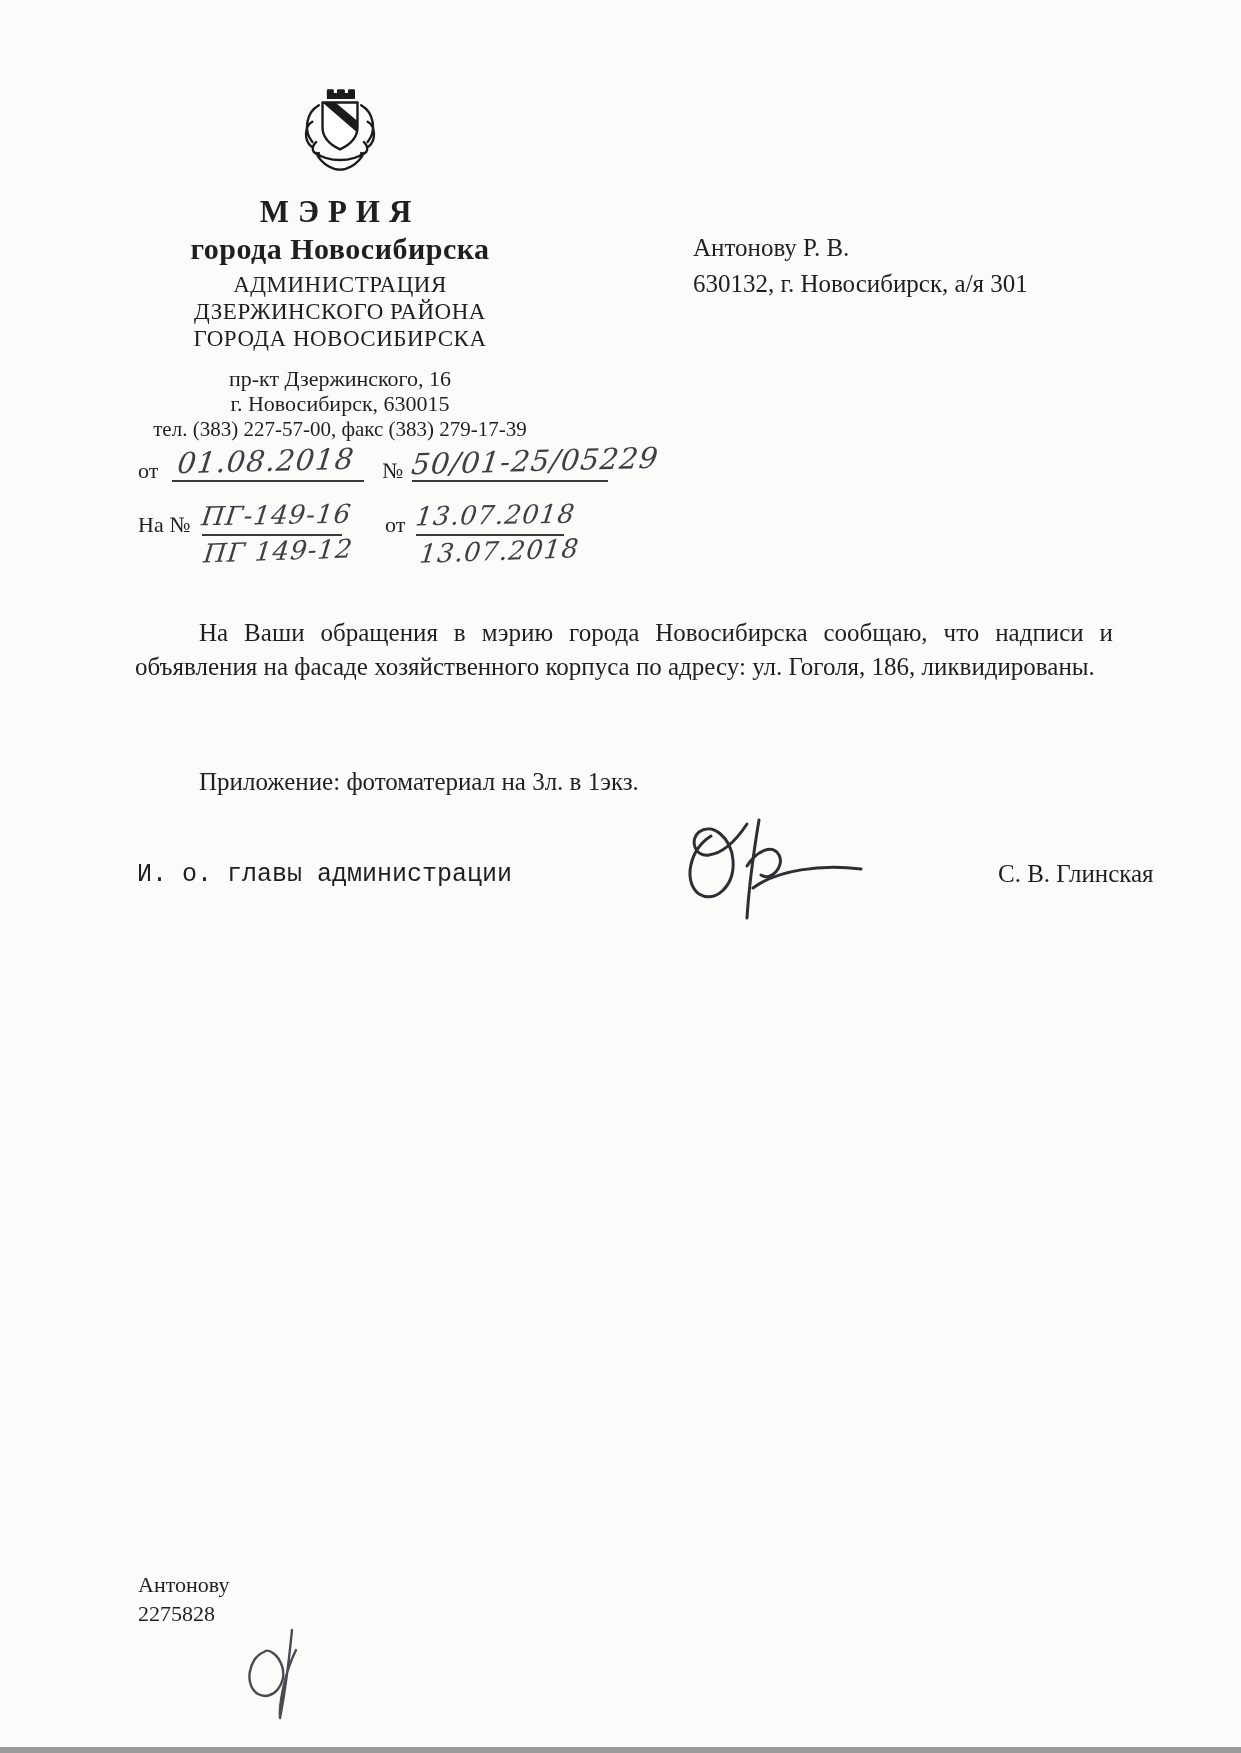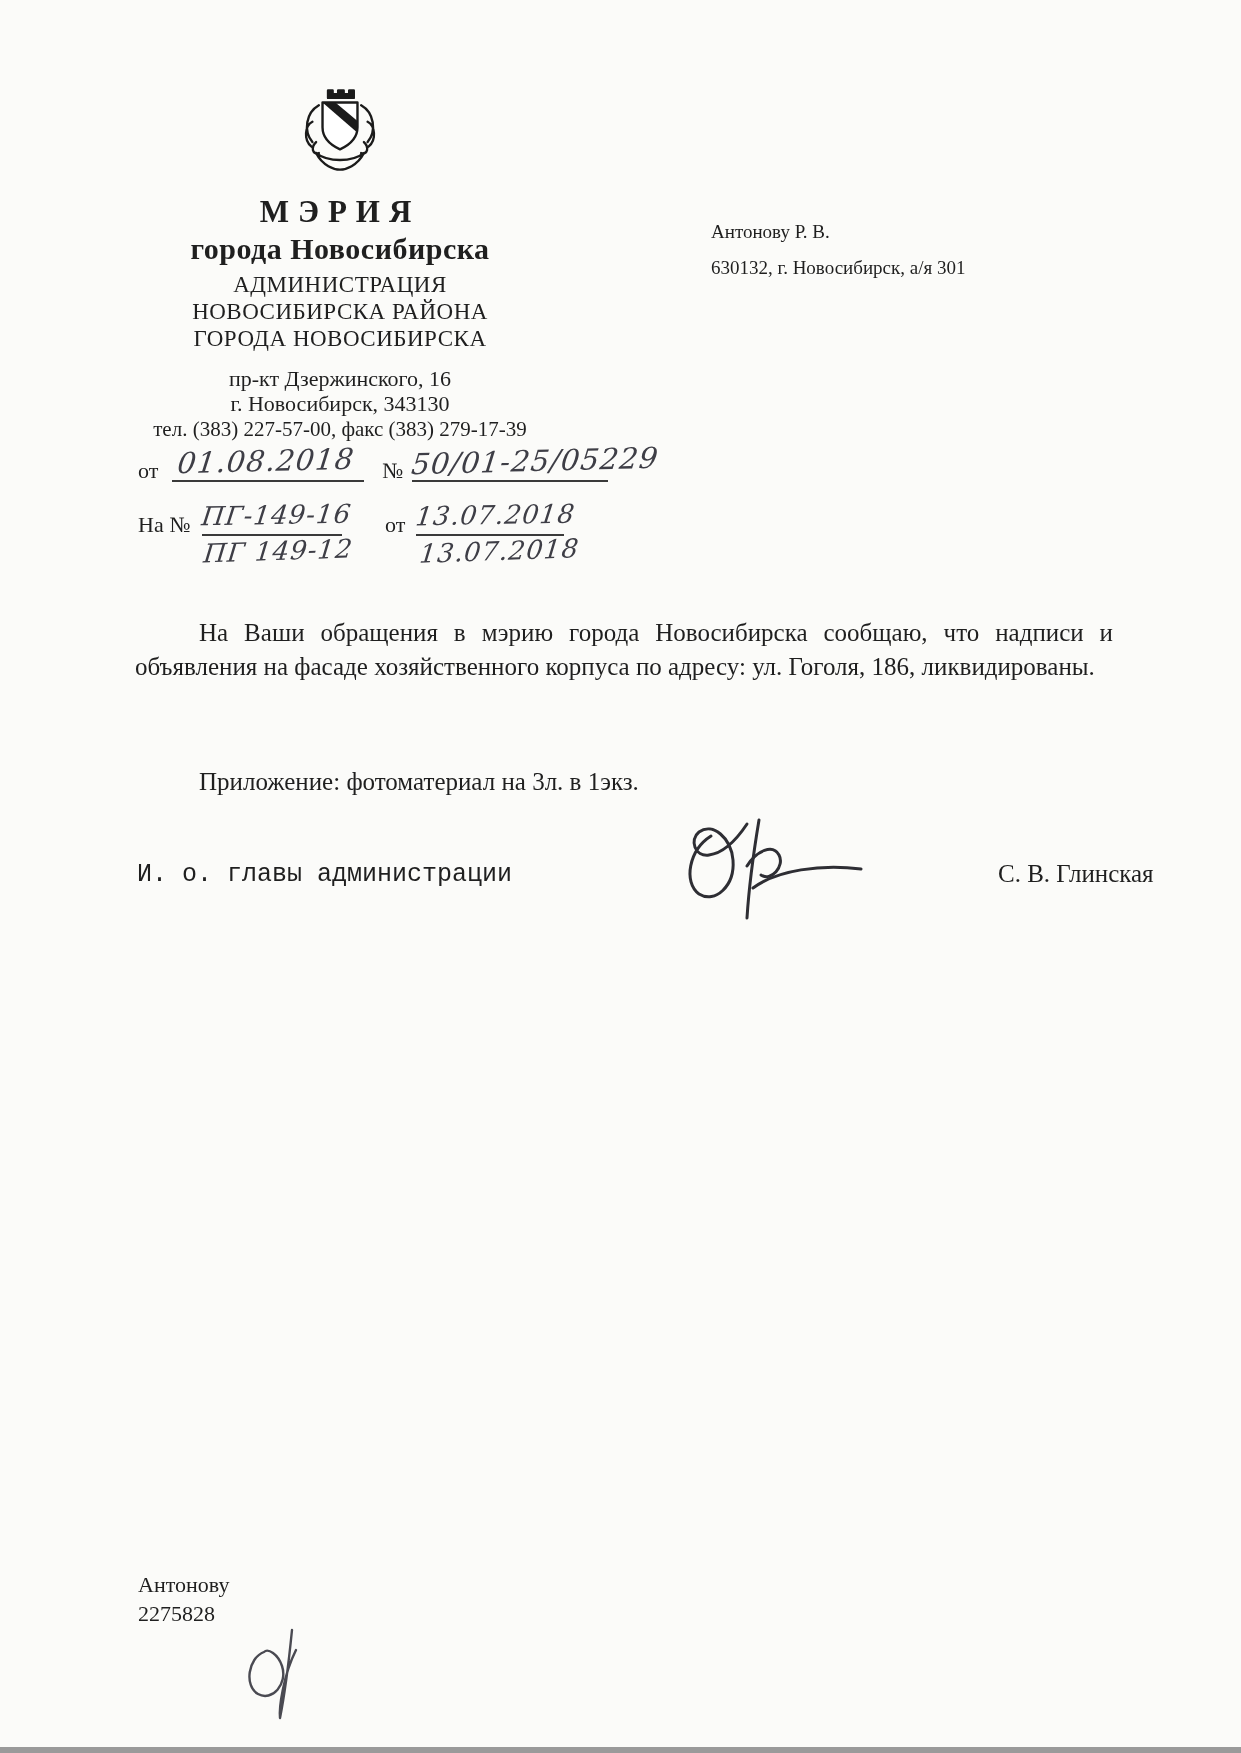--- a/index.html
+++ b/index.html
@@ -39,21 +39,21 @@
     font-family:"DejaVu Serif", serif;
     font-style:italic;
     color:var(--hw);
     white-space:nowrap;
     letter-spacing:1px;
   }
   .field{border-bottom:2px solid #3a3a3a;}
   .hw-big{font-size:29px;line-height:30px;display:inline-block;transform:skewX(-8deg) rotate(-1.5deg);}
   .hw-mid{font-size:26px;line-height:27px;display:inline-block;transform:skewX(-8deg) rotate(-1deg);}
   
-  .recipient{left:693px;top:214px;font-size:19px;line-height:36px;margin-left:18px;}
+  .recipient{left:693px;top:230px;font-size:25px;line-height:36px;}
   
   .body-par{
     left:135px;top:616px;width:978px;
     font-size:25px;line-height:34px;
     text-align:justify;text-indent:64px;
   }
   .attachment{left:199px;top:768px;font-size:25px;}
   
   .sig-title{left:137px;top:860px;font-size:25px;font-family:Liberation Mono, monospace;}
   .sig-name{left:998px;top:860px;font-size:25px;text-align:center;}
@@ -81,24 +81,24 @@
         <path d="M73,22 C87,30 90,50 80,62 M80,40 C88,44 90,60 81,67 M76,62 C82,68 80,76 73,74"></path>
 
         <path d="M24,74 C37,84 63,84 76,74 C69,88 56,92 50,92 C44,92 31,88 24,74"></path>
       </g>
     </svg>
   </div>
 
   <div class="abs lh-line org1">МЭРИЯ</div>
   <div class="abs lh-line org2">города Новосибирска</div>
   <div class="abs lh-line dept dept1">АДМИНИСТРАЦИЯ</div>
-  <div class="abs lh-line dept dept2">НОВОСИБИРСКА РАЙОНА</div>
+  <div class="abs lh-line dept dept2">ДЗЕРЖИНСКОГО РАЙОНА</div>
   <div class="abs lh-line dept dept3">ГОРОДА НОВОСИБИРСКА</div>
   <div class="abs lh-line addr addr1">пр-кт Дзержинского, 16</div>
-  <div class="abs lh-line addr addr2">г. Новосибирск, 343130</div>
+  <div class="abs lh-line addr addr2">г. Новосибирск, 630015</div>
   <div class="abs lh-line phone">тел. (383) 227-57-00, факс (383) 279-17-39</div>
 
   <span class="abs lbl" style="left:138px;top:458px;">от</span>
   <div class="abs field" style="left:172px;top:446px;width:192px;height:36px;">
     <span class="hw hw-big" style="margin-left:6px;">01.08.2018</span>
   </div>
   <span class="abs lbl" style="left:382px;top:458px;">№</span>
   <div class="abs field" style="left:412px;top:446px;width:196px;height:36px;overflow:visible;">
     <span class="hw hw-big">50/01-25/05229</span>
   </div>

